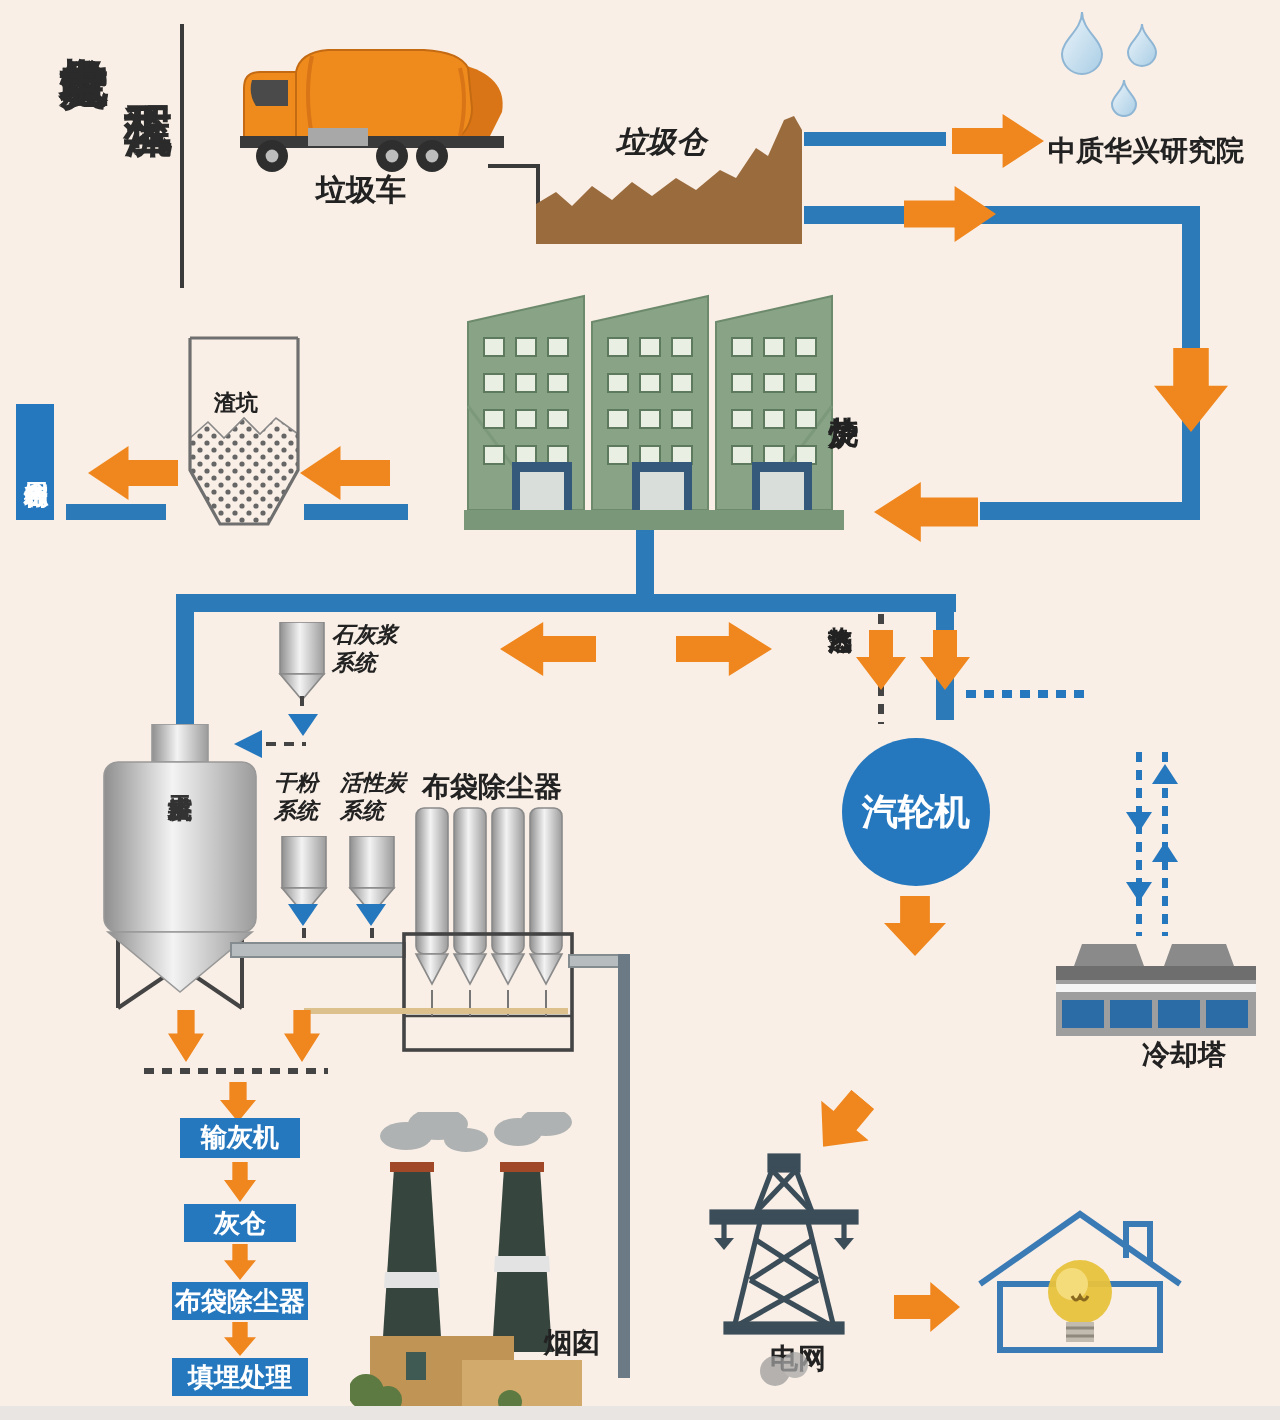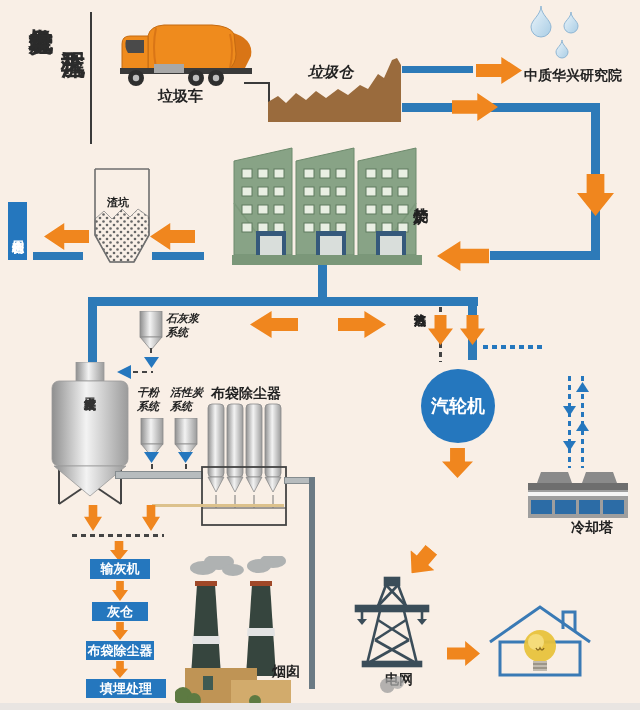--- a/index.html
+++ b/index.html
@@ -259,21 +259,21 @@
   </div>
   <div class="arrow d" style="left:112px;top:581px;width:16px;height:20px;"></div>
   <div class="bluebox" style="left:92px;top:602px;width:56px;height:19px;">
     <span>灰仓</span>
   </div>
   <div class="arrow d" style="left:112px;top:622px;width:16px;height:18px;"></div>
   <div class="bluebox" style="left:86px;top:641px;width:68px;height:19px;">
     <span>布袋除尘器</span>
   </div>
   <div class="arrow d" style="left:112px;top:661px;width:16px;height:17px;"></div>
-  <div class="bluebox" style="left:86px;top:679px;width:80px;height:19px;">
+  <div class="bluebox" style="left:86px;top:679px;width:68px;height:19px;">
     <span>填埋处理</span>
   </div>
 
   <div class="circle" style="left:421px;top:369px;width:74px;height:74px;font-size:18px;font-family:Liberation Serif, serif;">
     <span>汽轮机</span>
   </div>
   <div class="dashh" style="--c:#2577be;left:483px;top:345px;width:62px;height:4px;"></div>
   <div class="dashv" style="--c:#2577be;left:568px;top:376px;width:3px;height:92px;"></div>
   <div class="dashv" style="--c:#2577be;left:581px;top:376px;width:3px;height:92px;"></div>
   <div class="tri up" style="left:576px;top:382px;width:13px;height:10px;"></div>

